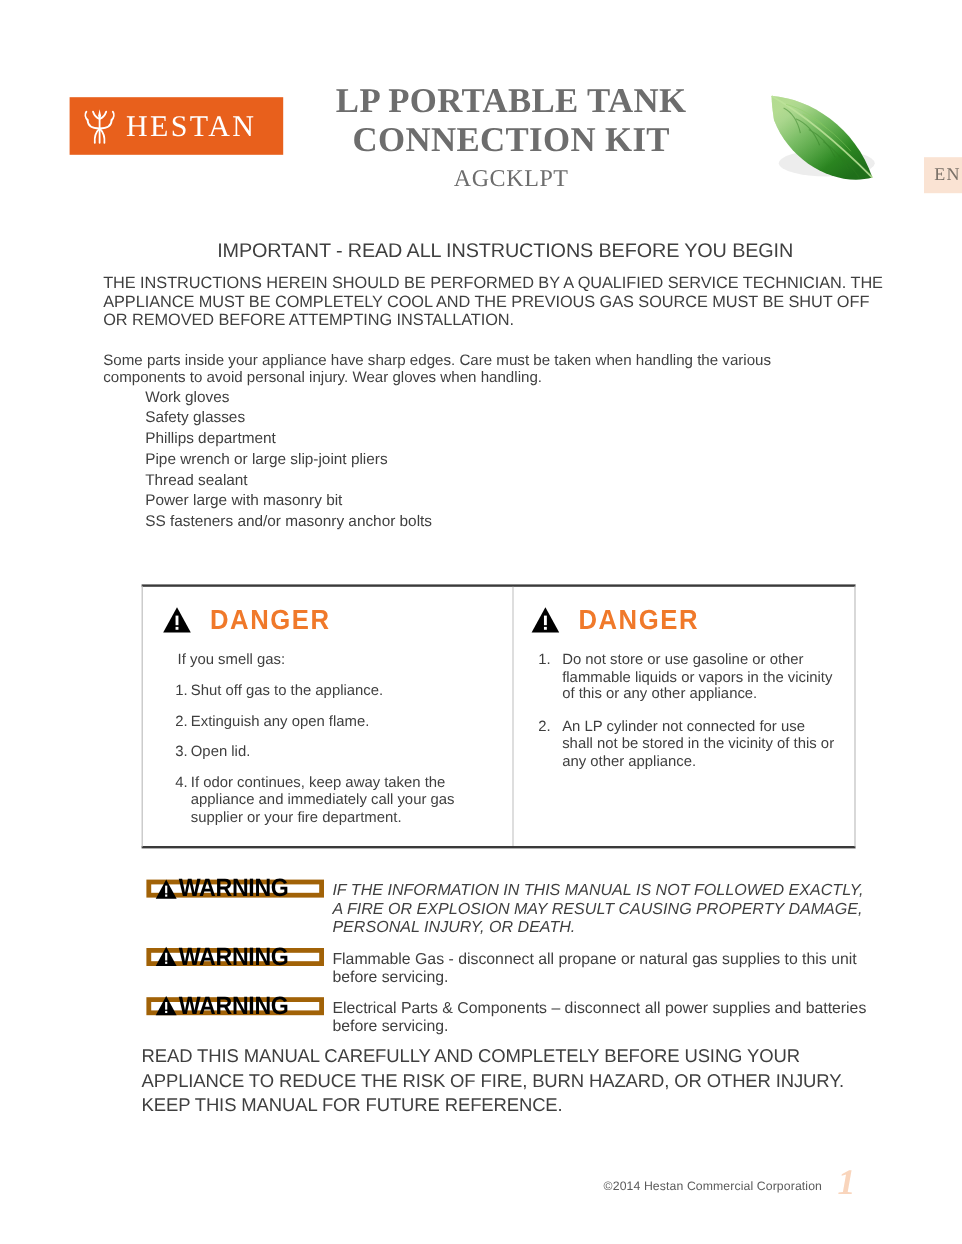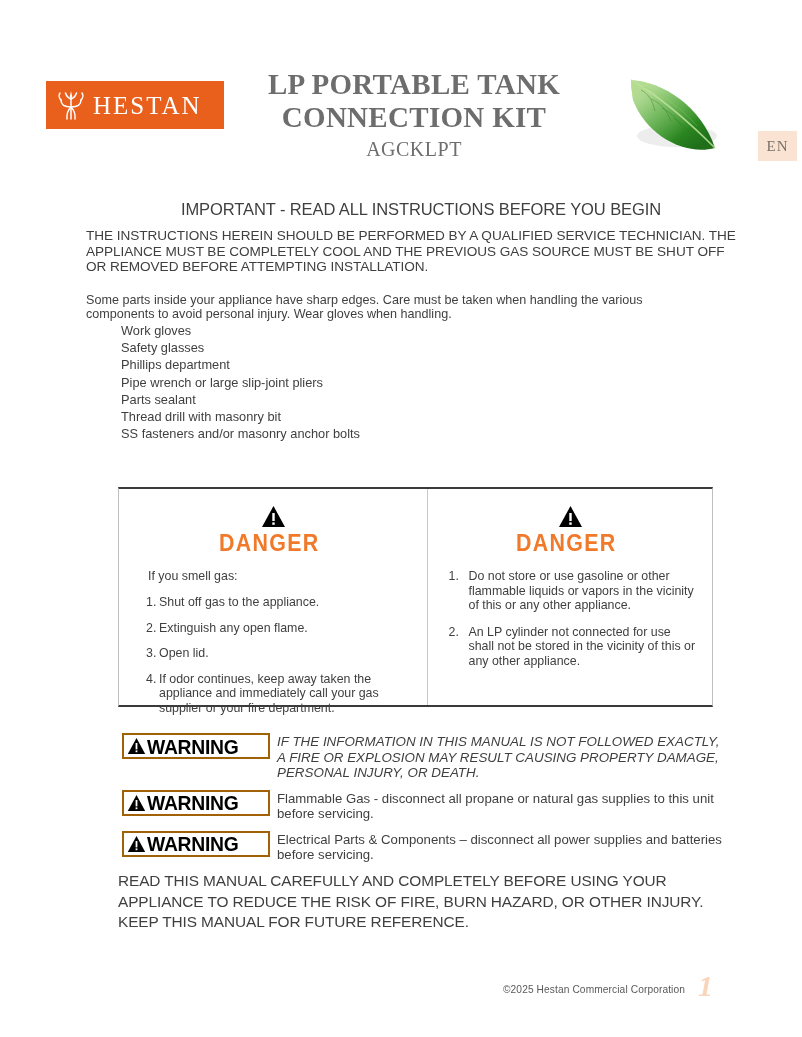--- a/index.html
+++ b/index.html
@@ -20,21 +20,21 @@
     position: absolute;
     left: 0; top: 0;
     width: 802px;
     height: 1037px;
     background: #fff;
   }
 
   
   .header {
     position: absolute;
-    left: 0; top: 0;
+    left: 12px; top: 0;
     width: 788px;
     height: 190px;
   }
 
   .logo-box {
     position: absolute;
     left: 46px;
     top: 81px;
     width: 178px;
     height: 48px;
@@ -195,23 +195,22 @@
     padding: 16px 16px 0 16px;
   }
   .danger-col.right {
     width: 284px;
     padding: 16px 14px 0 14px;
   }
   .danger-head {
     display: flex;
     align-items: center;
     justify-content: flex-start;
-    gap: 4px;
+    gap: 15px;
     margin-bottom: 14px;
-    flex-direction: column;
   }
   .tri-icon {
     display: block;
     width: 25px;
     height: 23px;
     flex: 0 0 auto;
   }
   .danger-word {
     color: #f0792a;
     font-family: "Liberation Sans Narrow", "Liberation Sans", sans-serif;
@@ -258,22 +257,22 @@
     width: 600px;
   }
   .warn-row {
     display: flex;
     align-items: flex-start;
     margin-bottom: 9px;
   }
   .warn-badge {
     flex: 0 0 auto;
     width: 148px;
-    height: 26px;
-    border: 2px solid #a16207;
+    height: 15px;
+    border: 4px solid #a16207;
     box-sizing: border-box;
     background: #fff;
     display: flex;
     align-items: center;
     justify-content: flex-start;
     padding-left: 3px;
     margin-right: 7px;
   }
   .warn-tri {
     width: 19px;
@@ -410,22 +409,22 @@
     <p class="caps-para">THE INSTRUCTIONS HEREIN SHOULD BE PERFORMED BY A QUALIFIED SERVICE TECHNICIAN. THE APPLIANCE MUST BE COMPLETELY COOL AND THE PREVIOUS GAS SOURCE MUST BE SHUT OFF OR REMOVED BEFORE ATTEMPTING INSTALLATION.</p>
     <p class="sharp-para">Some parts inside your appliance have sharp edges.  Care must be taken when handling the various components to avoid personal injury.  Wear gloves when handling.</p>
   </div>
 
   <div class="tools">
     <ul class="tools-list">
       <li>Work gloves</li>
       <li>Safety glasses</li>
       <li>Phillips department</li>
       <li>Pipe wrench or large slip-joint pliers</li>
-      <li>Parts sealant</li>
-      <li>Thread drill with masonry bit</li>
+      <li>Thread sealant</li>
+      <li>Power large with masonry bit</li>
       <li>SS fasteners and/or masonry anchor bolts</li>
     </ul>
   </div>
 
   <div class="danger-wrap">
 
     <div class="danger-col left">
       <div class="danger-head">
         <svg class="tri-icon" viewBox="0 0 25 23">
           <path d="M12.5 1 L24 22 L1 22 Z" fill="#000000"></path>
@@ -512,17 +511,17 @@
         </svg>
         <span class="warn-word">WARNING</span>
       </div>
       <div class="warn-text">Electrical Parts &amp; Components – disconnect all power supplies and batteries before servicing.</div>
     </div>
   </div>
 
   <div class="closing">READ THIS MANUAL CAREFULLY AND COMPLETELY BEFORE USING YOUR APPLIANCE TO REDUCE THE RISK OF FIRE, BURN HAZARD, OR OTHER INJURY.  KEEP THIS MANUAL FOR FUTURE REFERENCE.</div>
 
   <div class="footer">
-    <div class="copyright">©2025 Hestan Commercial Corporation</div>
+    <div class="copyright">©2014 Hestan Commercial Corporation</div>
     <div class="page-num">1</div>
   </div>
 
 </div>
 
 </body></html>

